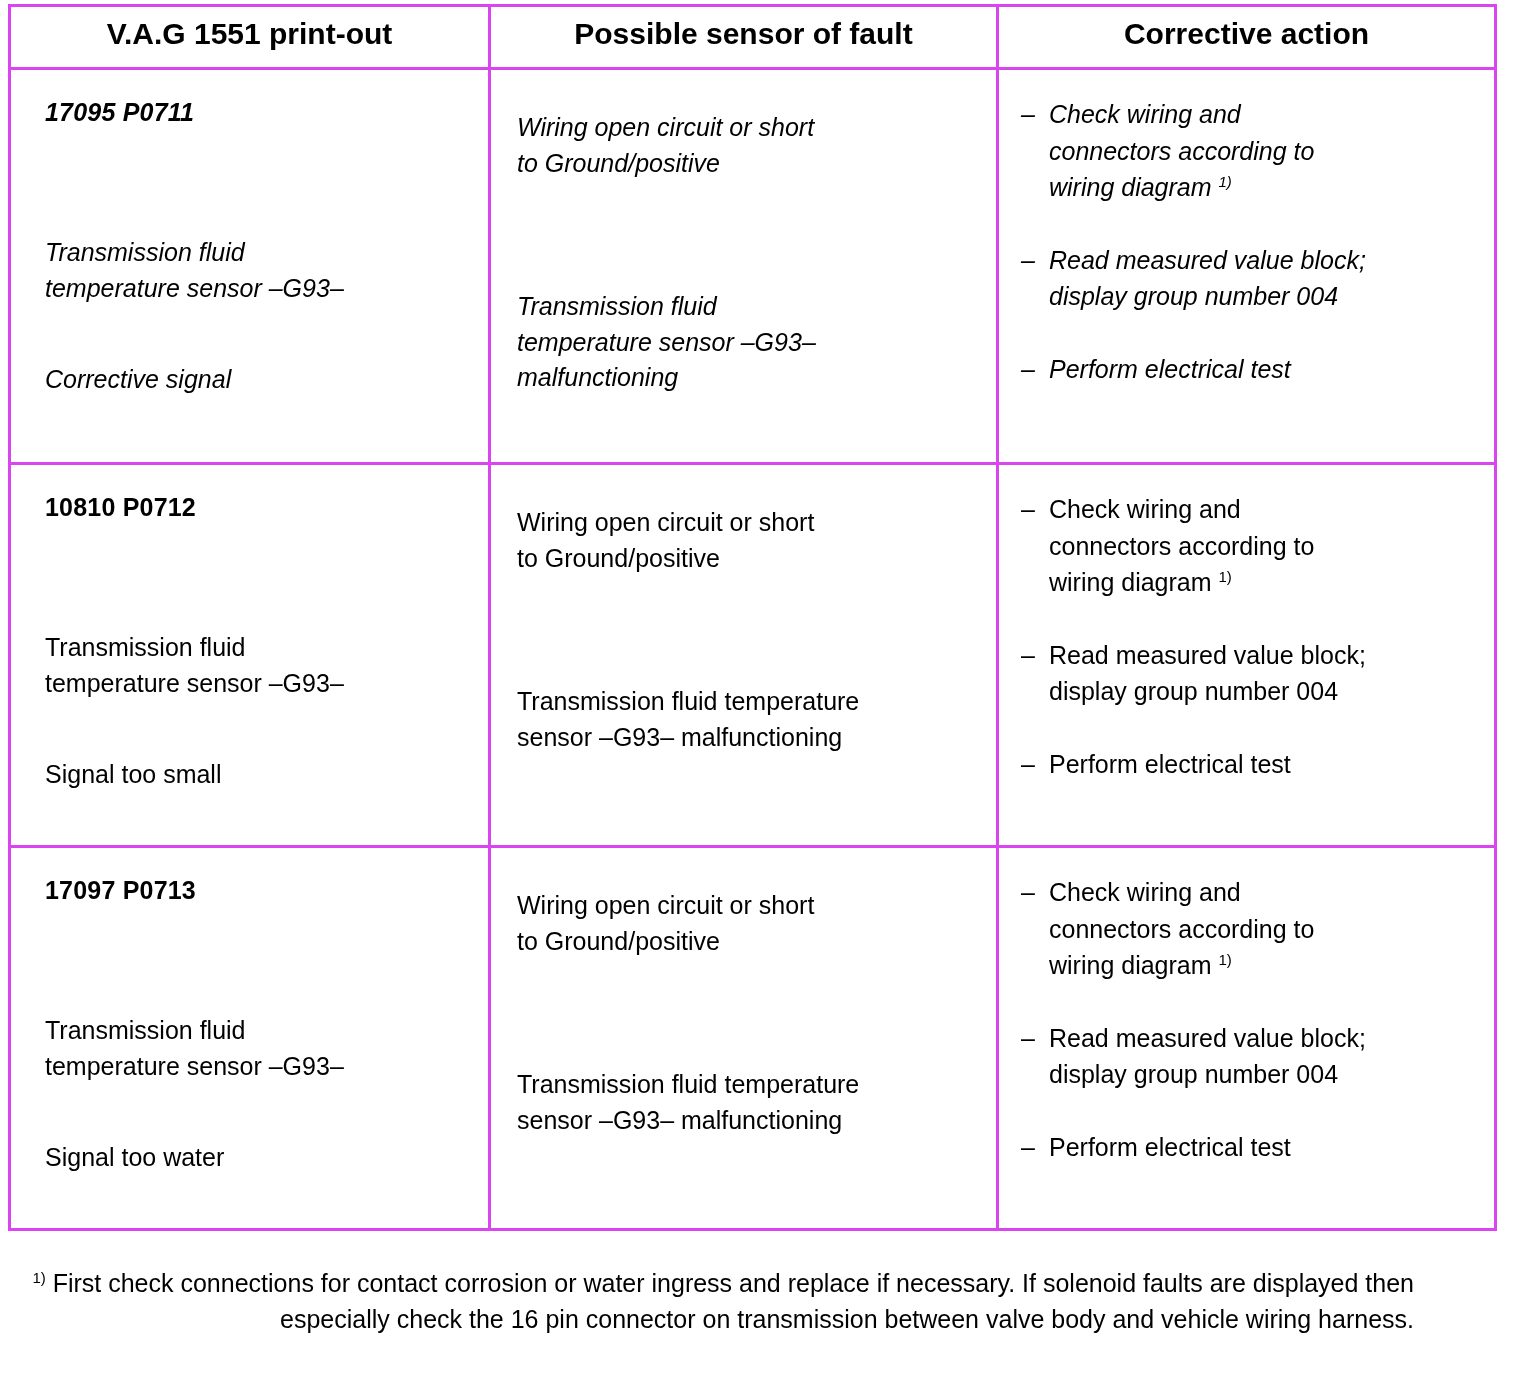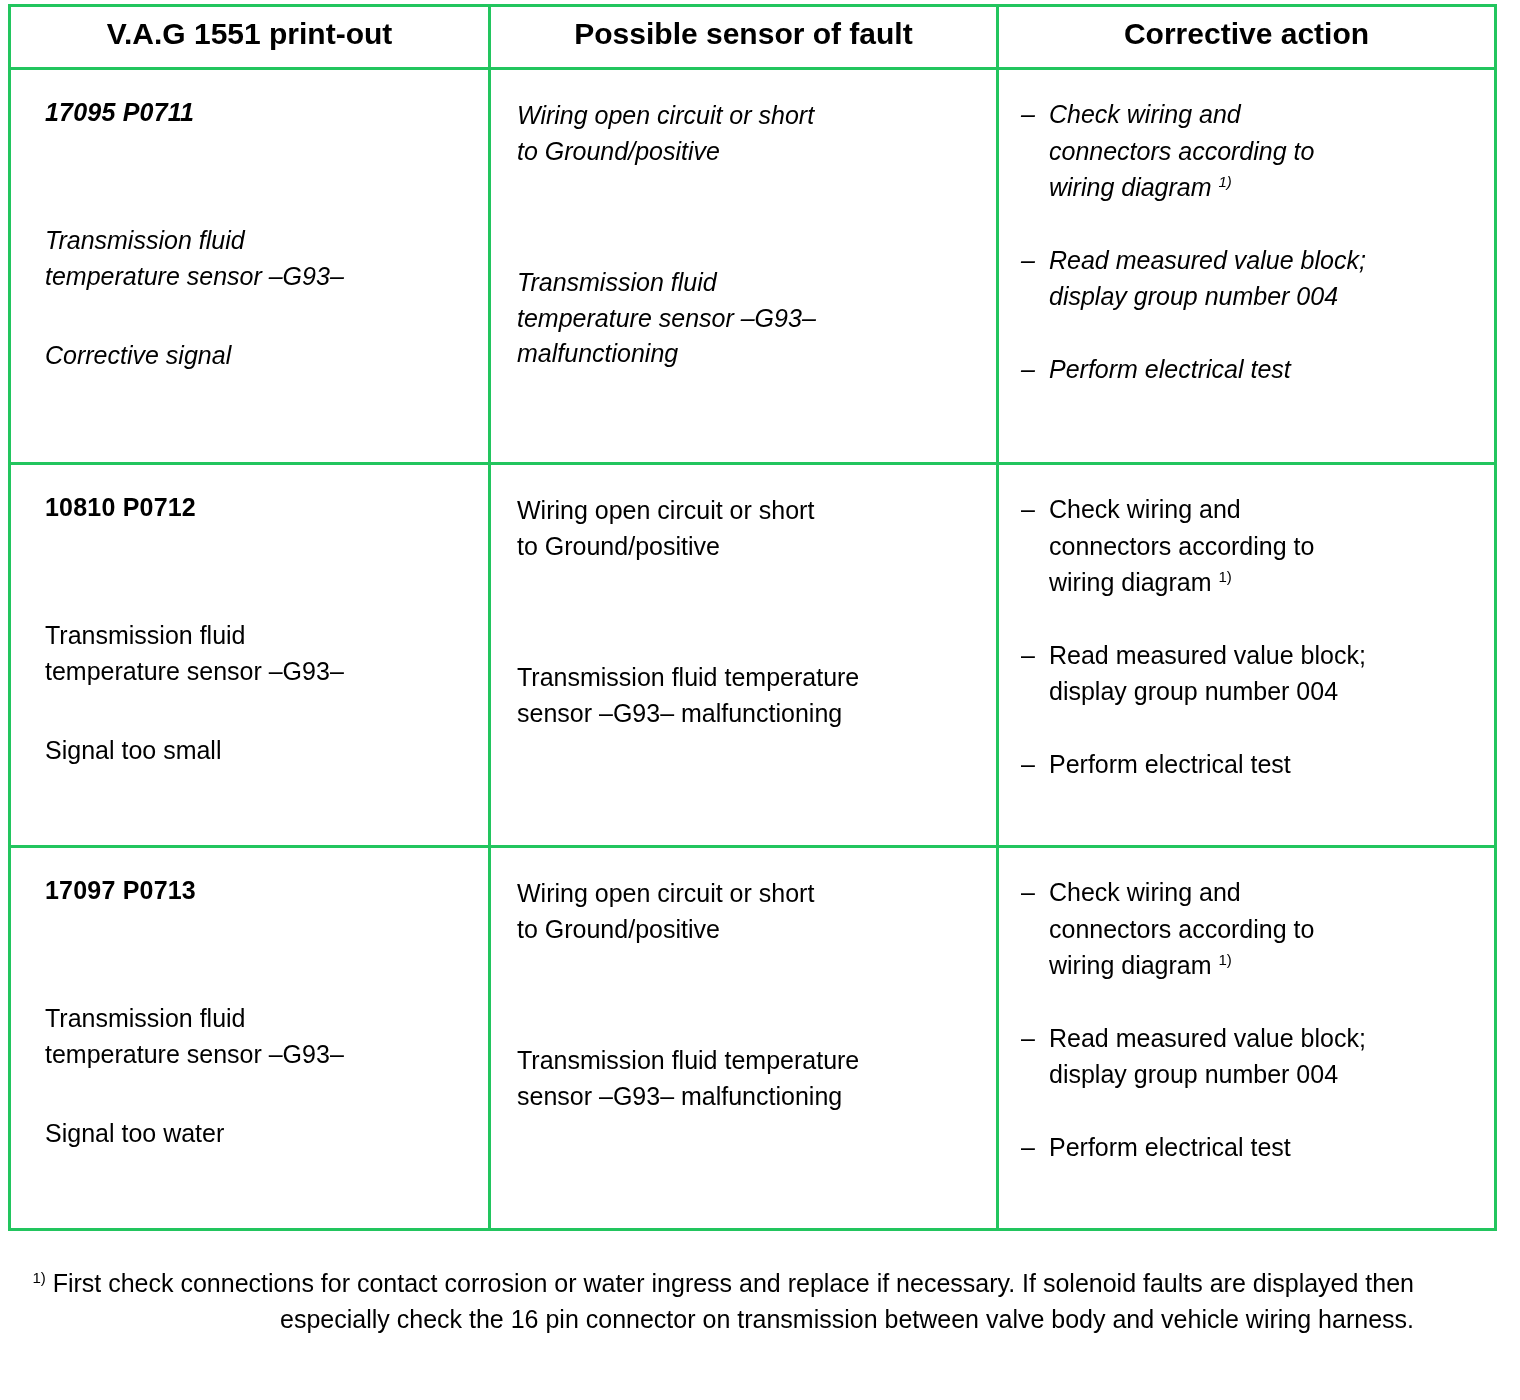--- a/index.html
+++ b/index.html
@@ -25,21 +25,21 @@
     table-layout: fixed;
     width: 1486px;
     margin: 4px 0 0 8px;
   }
   table.fault-table col.c1 { width: 480px; }
   table.fault-table col.c2 { width: 508px; }
   table.fault-table col.c3 { width: 498px; }
 
   table.fault-table th,
   table.fault-table td {
-    border: 3px solid #22c55e;
+    border: 3px solid #d946ef;
     vertical-align: top;
     padding: 0;
   }
   table.fault-table thead th {
     text-align: center;
     font-size: 30px;
     font-weight: bold;
     padding: 10px 6px 16px 6px;
     height: 62px;
     box-sizing: border-box;
@@ -53,20 +53,21 @@
     font-weight: bold;
     letter-spacing: 0.2px;
     margin: 0 0 0 0;
   }
   .gap-lg { height: 96px; }
   .gap-md { height: 44px; }
   .txt {
     font-size: 25px;
     line-height: 1.42;
     font-weight: normal;
+    margin-top: 12px;
   }
   .cause-inner {
     padding: 28px 20px 26px 26px;
     box-sizing: border-box;
   }
 
   .action-inner {
     padding: 26px 16px 26px 22px;
     box-sizing: border-box;
   }

